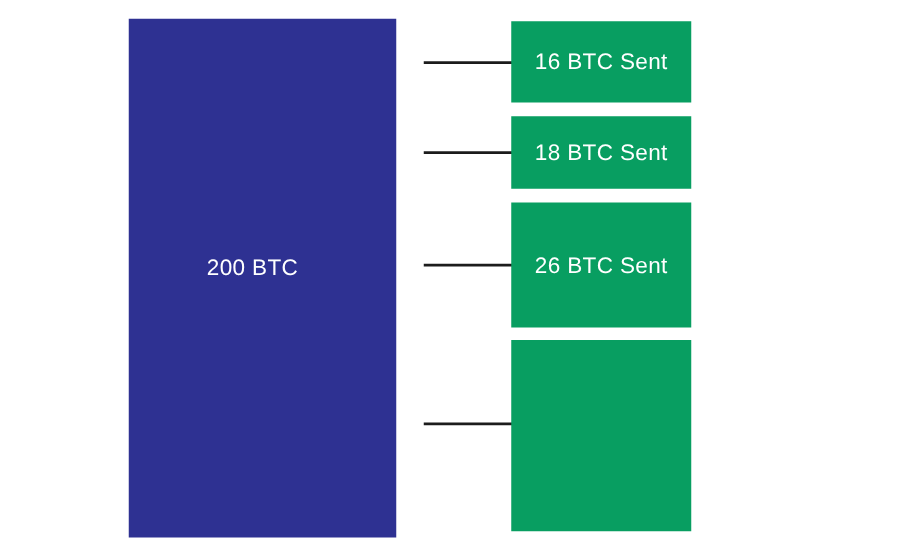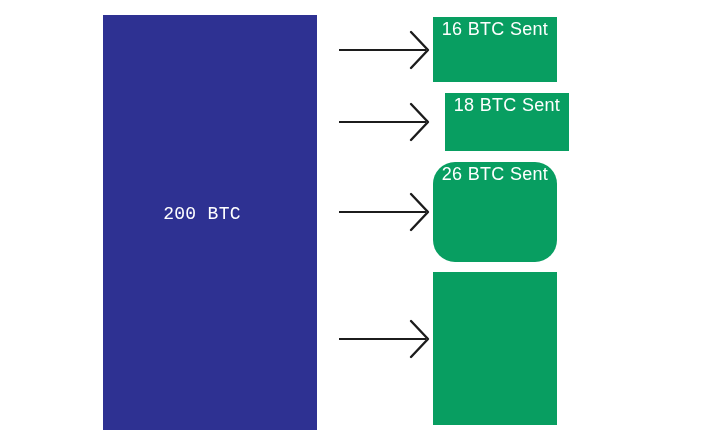--- a/index.html
+++ b/index.html
@@ -2,34 +2,34 @@
 <html><head>
 <meta charset="utf-8">
 <style>
   html,body{margin:0;padding:0;background:#ffffff;}
   .canvas{
     position:relative;width:720px;height:440px;background:#ffffff;
     font-family:"Liberation Sans",sans-serif;overflow:hidden;
   }
   .input-box{
     position:absolute;left:103px;top:15px;width:214px;height:415px;
-    display:flex;align-items:center;justify-content:center;font-family:Liberation Mono, monospace;
+    display:flex;align-items:center;justify-content:center;
   }
   .input-box .box-label{transform:translate(-8px,-8px);}
   .box-label{
     color:#ffffff;font-size:18px;letter-spacing:0.3px;line-height:25px;
     text-align:center;white-space:nowrap;
   }
   .output-box{
-    position:absolute;left:433px;width:124px;
-    display:flex;flex-direction:column;align-items:center;
+    position:absolute;left:409px;width:144px;
+    display:flex;flex-direction:column;align-items:center;justify-content:center;
   }
   .ob-1{top:17px;height:65px;}
   .ob-2{top:93px;height:58px;}
-  .ob-3{top:162px;height:100px;border-radius:22px;}
+  .ob-3{top:162px;height:100px;}
   .ob-4{top:272px;height:153px;}
   .arrows{position:absolute;left:0;top:0;width:720px;height:440px;pointer-events:none;}
   .arrow-shaft{fill:none;stroke-width:2.2px;}
   .arrow-head{fill:none;stroke-width:2.4px;stroke-linecap:round;stroke-linejoin:round;}
 </style>
 </head>
 <body>
 
 <div class="canvas">
 
@@ -53,21 +53,21 @@
     <g>
       <line class="arrow-shaft" x1="339" y1="339" x2="426" y2="339" style="stroke: rgb(28, 28, 28);"></line>
       <path class="arrow-head" d="M411 321 L428 339 L411 357" style="stroke: rgb(28, 28, 28);"></path>
     </g>
   </svg>
 
   <div class="output-box ob-1" style="background-color: rgb(8, 158, 97);">
     <span class="box-label">16 BTC Sent</span>
   </div>
 
-  <div class="output-box ob-2" style="background-color: rgb(8, 158, 97); margin-left: 12px;">
+  <div class="output-box ob-2" style="background-color: rgb(8, 158, 97);">
     <span class="box-label">18 BTC Sent</span>
   </div>
 
   <div class="output-box ob-3" style="background-color: rgb(8, 158, 97);">
     <span class="box-label">26 BTC Sent</span>
   </div>
 
   <div class="output-box ob-4" style="background-color: rgb(8, 158, 97);">
   </div>
 

